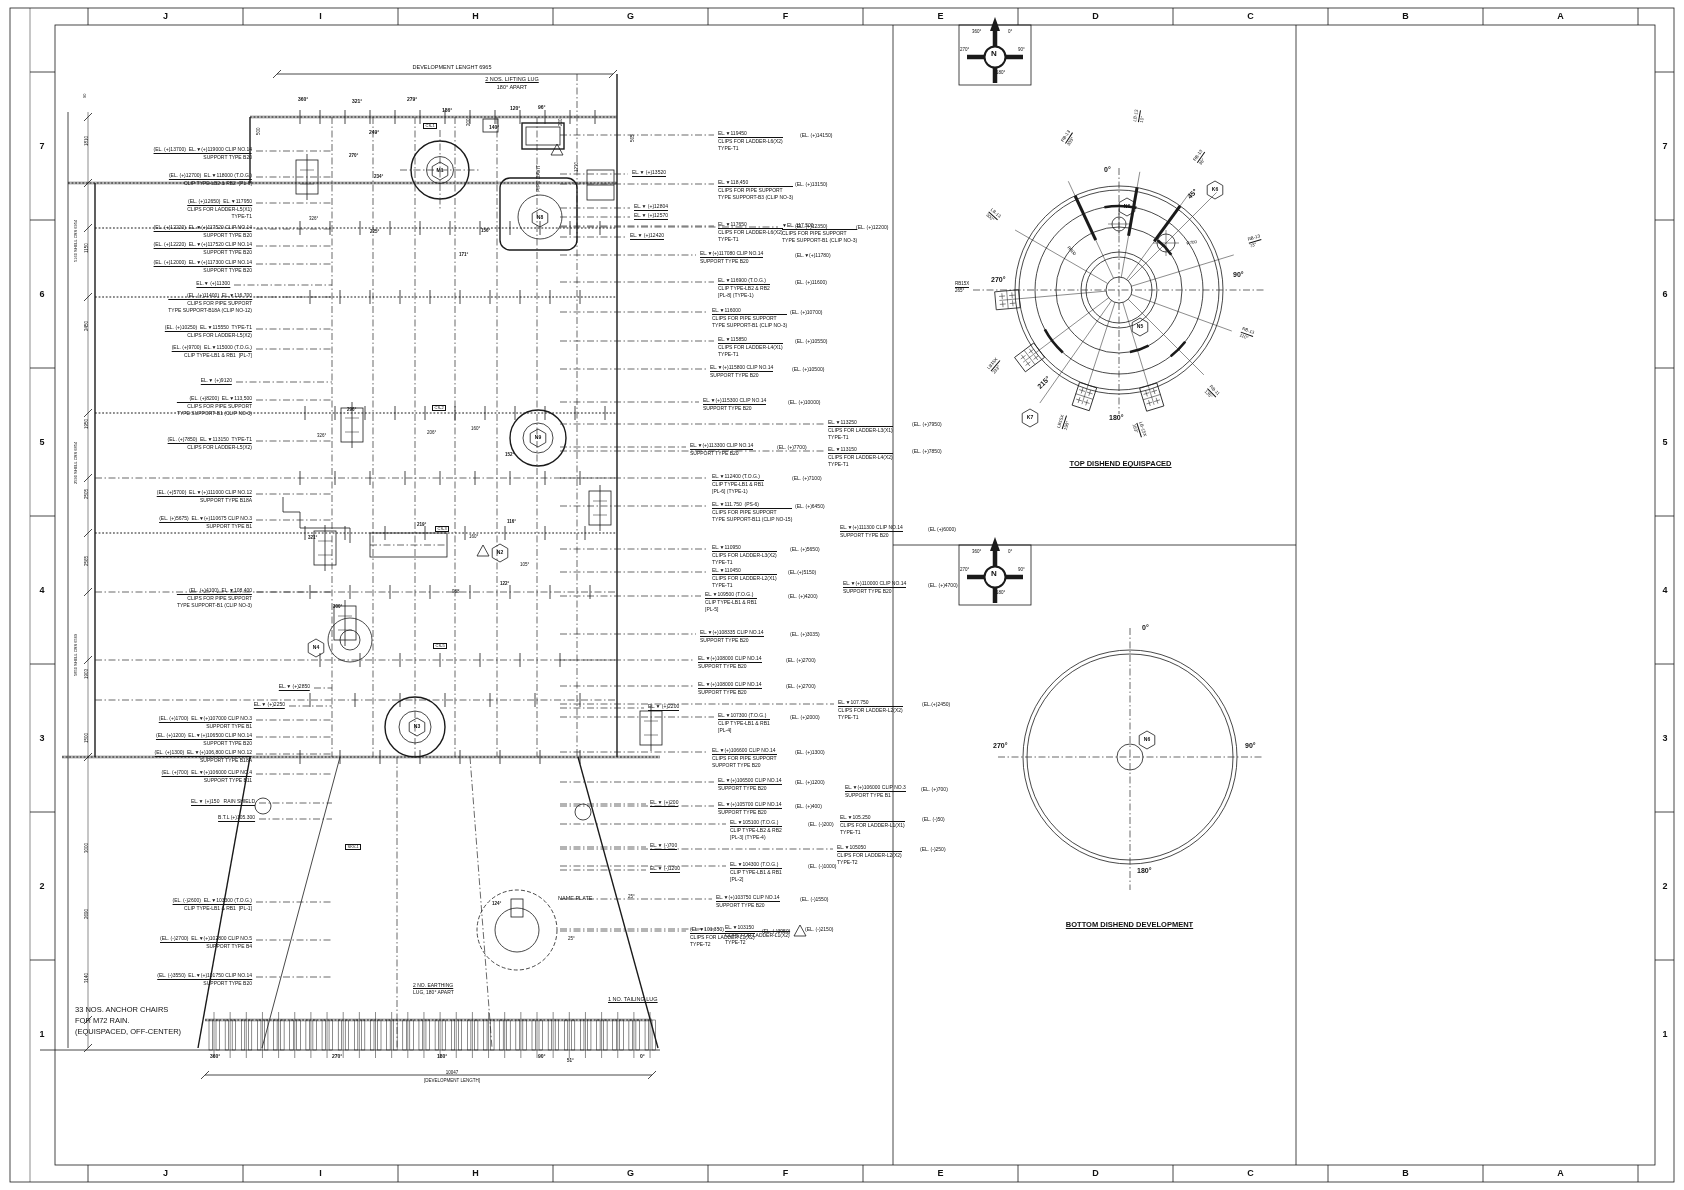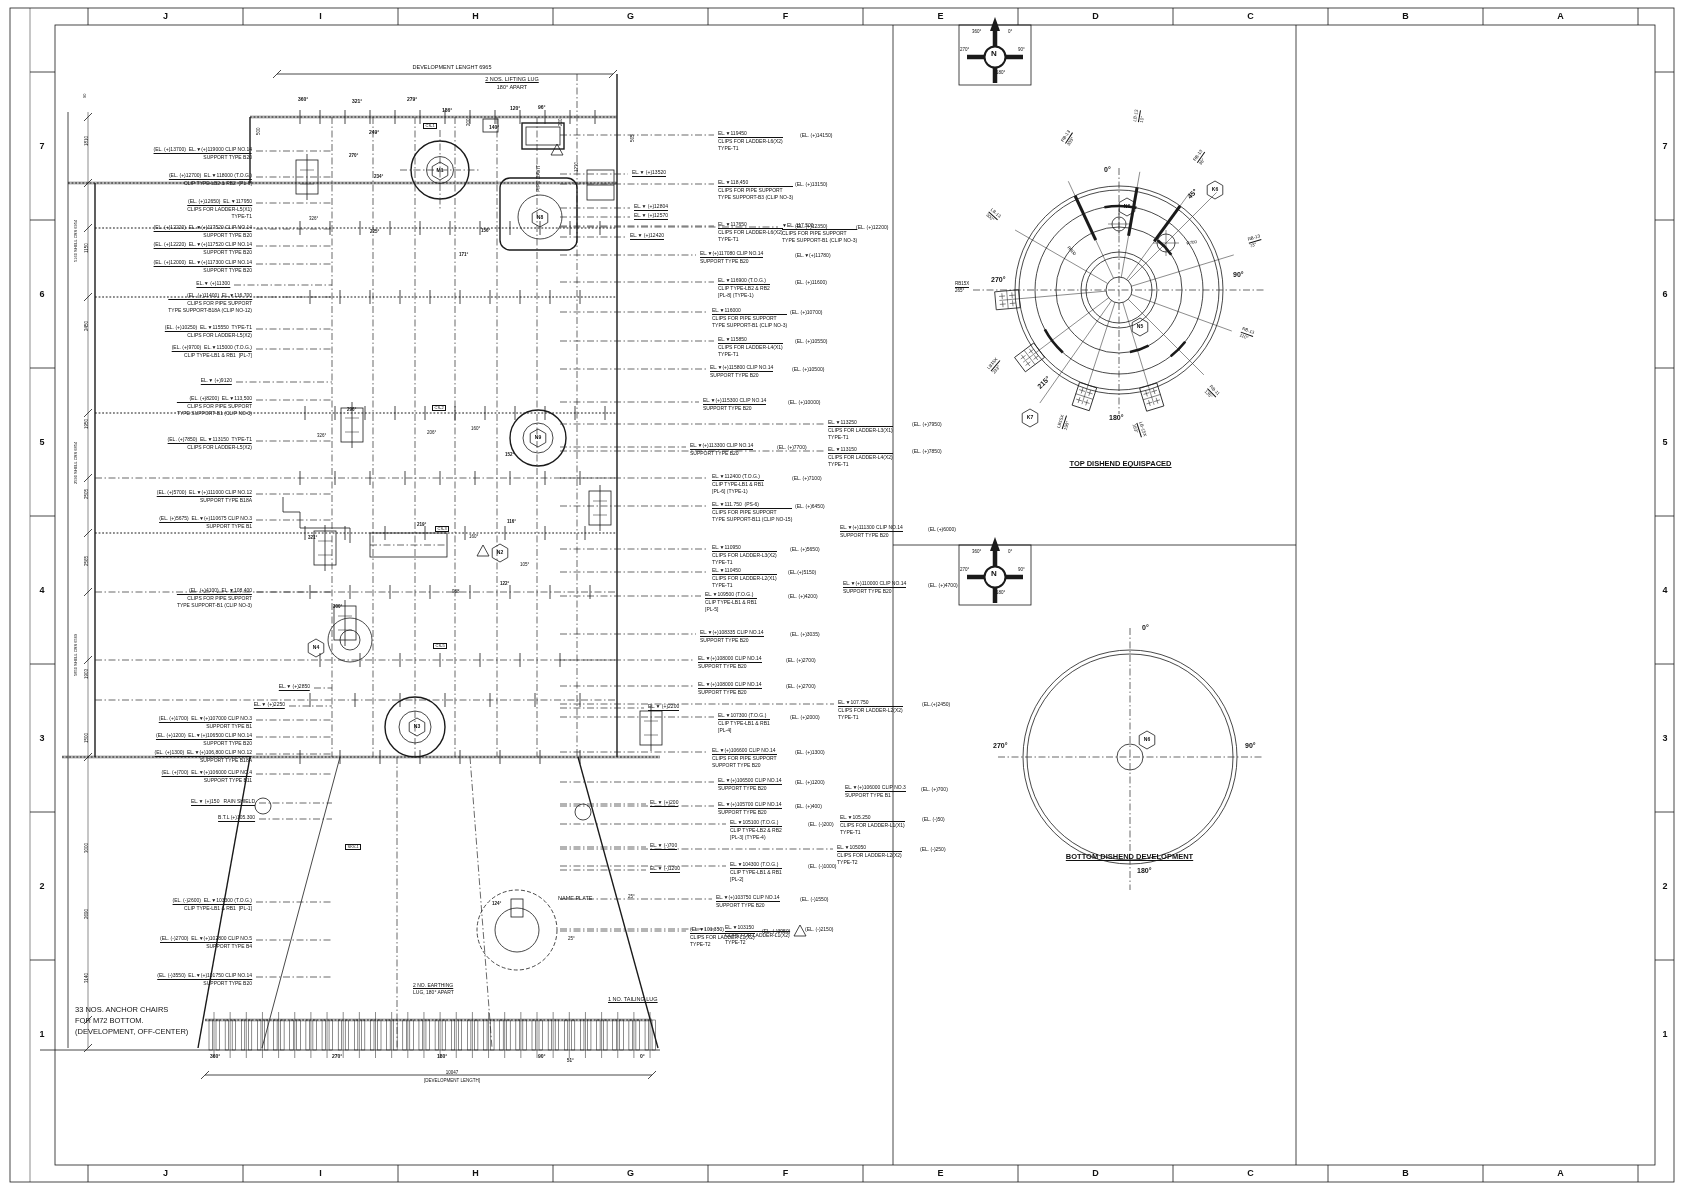--- a/index.html
+++ b/index.html
@@ -16,21 +16,21 @@
   .lbl{position:absolute;color:#111;line-height:1.12;white-space:pre;transform-origin:0 0}
   .lbl.b{font-weight:bold}
   .u1{border-bottom:.8px solid #111;padding-bottom:.5px}
   .anno{position:absolute;font-size:5px;color:#111;line-height:1.3;white-space:pre}
   .anno.la{text-align:right;transform:translateX(-100%)}
   .el{position:absolute;font-size:5px;color:#111;white-space:pre}
   .gl{position:absolute;font-size:9px;font-weight:bold;color:#111;transform:translate(-50%,-50%)}
   .sheet-title{position:absolute;font-weight:bold;font-size:7.5px;color:#111;
         text-decoration:underline;text-align:center;white-space:pre}
   #t1{left:1028px;top:459px;width:185px}
-  #t2{left:1027px;top:852px;width:205px}
+  #t2{left:1027px;top:920px;width:205px}
 </style>
 </head>
 <body>
 
 <div id="page">
 
   <svg id="gfx" width="1684" height="1190">
 
     <rect x="10" y="8" width="1664" height="1174" class="k"></rect>
     <rect x="55" y="25" width="1600" height="1140" class="k"></rect>
@@ -520,22 +520,22 @@
       <div class="lbl" style="left:568px;top:936px;font-size:4.5px;">25°</div>
       <div class="lbl b" style="left:210px;top:1054px;font-size:5px;">360°</div>
       <div class="lbl b" style="left:332px;top:1054px;font-size:5px;">270°</div>
       <div class="lbl b" style="left:437px;top:1054px;font-size:5px;">180°</div>
       <div class="lbl b" style="left:538px;top:1054px;font-size:5px;">90°</div>
       <div class="lbl b" style="left:567px;top:1058px;font-size:4.5px;">51°</div>
       <div class="lbl b" style="left:640px;top:1054px;font-size:5px;">0°</div>
       <div class="lbl" style="left:452px;top:1070px;font-size:4.5px;transform:translateX(-50%) ;">10047</div>
       <div class="lbl" style="left:452px;top:1078px;font-size:4.5px;transform:translateX(-50%) ;">[DEVELOPMENT LENGTH]</div>
       <div class="lbl" style="left:75px;top:1006px;font-size:7.5px;">33 NOS. ANCHOR CHAIRS</div>
-      <div class="lbl" style="left:75px;top:1017px;font-size:7.5px;">FOR M72 BOTTOM.</div>
-      <div class="lbl" style="left:75px;top:1028px;font-size:7.5px;">(DEVELOPMENT, OFF-CENTER)</div>
+      <div class="lbl" style="left:75px;top:1017px;font-size:7.5px;">FOR M72 RAIN.</div>
+      <div class="lbl" style="left:75px;top:1028px;font-size:7.5px;">(EQUISPACED, OFF-CENTER)</div>
       <div class="lbl" style="left:558px;top:895px;font-size:5.5px;">NAME PLATE</div>
       <div class="lbl" style="left:413px;top:983px;font-size:5px;text-decoration:underline;">2 NO. EARTHING</div>
       <div class="lbl" style="left:413px;top:990px;font-size:5px;">LUG, 180° APART</div>
       <div class="lbl" style="left:608px;top:996px;font-size:5.5px;text-decoration:underline;">1 NO. TAILING LUG</div>
       <div class="lbl" style="left:84px;top:146px;font-size:4.5px;transform:rotate(-90deg);">1810</div>
       <div class="lbl" style="left:84px;top:253px;font-size:4.5px;transform:rotate(-90deg);">1150</div>
       <div class="lbl" style="left:84px;top:331px;font-size:4.5px;transform:rotate(-90deg);">2450</div>
       <div class="lbl" style="left:84px;top:429px;font-size:4.5px;transform:rotate(-90deg);">1950</div>
       <div class="lbl" style="left:84px;top:499px;font-size:4.5px;transform:rotate(-90deg);">2505</div>
       <div class="lbl" style="left:84px;top:566px;font-size:4.5px;transform:rotate(-90deg);">2565</div>

